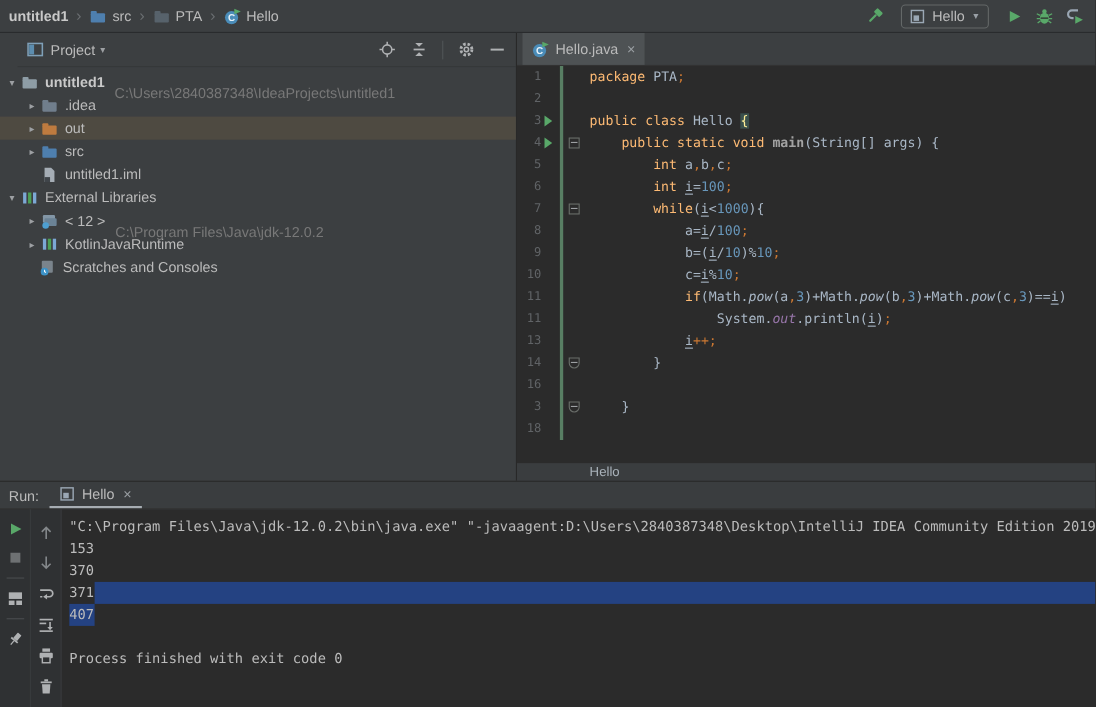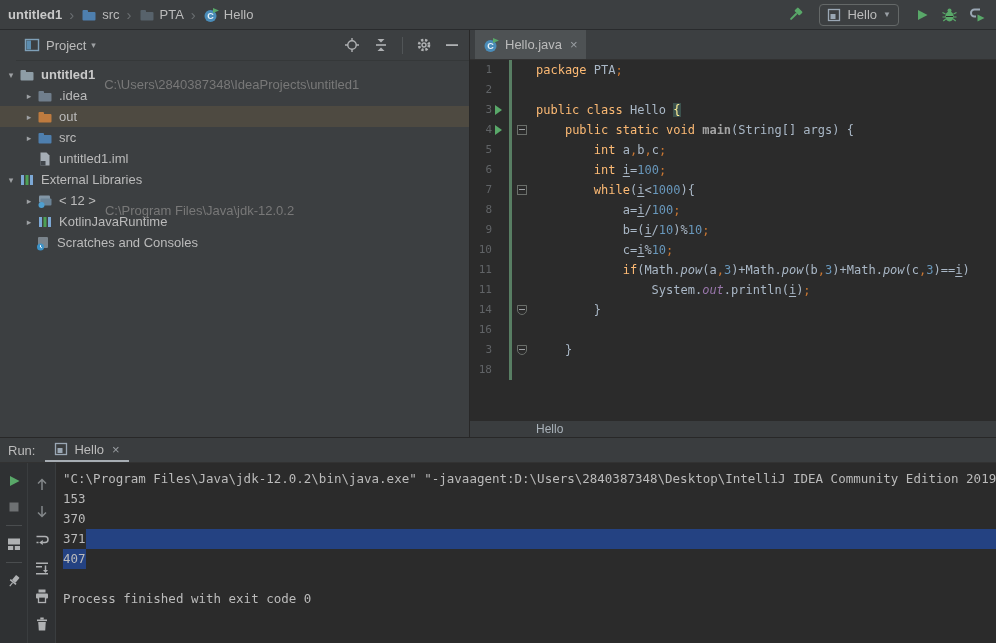--- a/index.html
+++ b/index.html
@@ -294,20 +294,21 @@
         <div class="code-row"><span class="ln-num">3</span><span class="ln-run"><span class="run-arrow"></span></span><span class="ln-vcs"><span class="vcs-bar"></span></span><span class="ln-fold"></span><span class="code-text"><span class="kw">public class</span><span class="pl"> Hello </span><span class="bh">{</span></span></div>
         <div class="code-row"><span class="ln-num">4</span><span class="ln-run"><span class="run-arrow"></span></span><span class="ln-vcs"><span class="vcs-bar"></span></span><span class="ln-fold"><span class="fold-box"></span></span><span class="code-text"><span class="pl">    </span><span class="kw">public static void</span><span class="pl"> </span><span class="mth">main</span><span class="pl">(String[] args) {</span></span></div>
         <div class="code-row"><span class="ln-num">5</span><span class="ln-run"></span><span class="ln-vcs"><span class="vcs-bar"></span></span><span class="ln-fold"></span><span class="code-text"><span class="pl">        </span><span class="kw">int</span><span class="pl"> a</span><span class="sc">,</span><span class="pl">b</span><span class="sc">,</span><span class="pl">c</span><span class="sc">;</span></span></div>
         <div class="code-row"><span class="ln-num">6</span><span class="ln-run"></span><span class="ln-vcs"><span class="vcs-bar"></span></span><span class="ln-fold"></span><span class="code-text"><span class="pl">        </span><span class="kw">int</span><span class="pl"> </span><span class="u">i</span><span class="pl">=</span><span class="num">100</span><span class="sc">;</span></span></div>
         <div class="code-row"><span class="ln-num">7</span><span class="ln-run"></span><span class="ln-vcs"><span class="vcs-bar"></span></span><span class="ln-fold"><span class="fold-box"></span></span><span class="code-text"><span class="pl">        </span><span class="kw">while</span><span class="pl">(</span><span class="u">i</span><span class="pl">&lt;</span><span class="num">1000</span><span class="pl">){</span></span></div>
         <div class="code-row"><span class="ln-num">8</span><span class="ln-run"></span><span class="ln-vcs"><span class="vcs-bar"></span></span><span class="ln-fold"></span><span class="code-text"><span class="pl">            a=</span><span class="u">i</span><span class="pl">/</span><span class="num">100</span><span class="sc">;</span></span></div>
         <div class="code-row"><span class="ln-num">9</span><span class="ln-run"></span><span class="ln-vcs"><span class="vcs-bar"></span></span><span class="ln-fold"></span><span class="code-text"><span class="pl">            b=(</span><span class="u">i</span><span class="pl">/</span><span class="num">10</span><span class="pl">)%</span><span class="num">10</span><span class="sc">;</span></span></div>
         <div class="code-row"><span class="ln-num">10</span><span class="ln-run"></span><span class="ln-vcs"><span class="vcs-bar"></span></span><span class="ln-fold"></span><span class="code-text"><span class="pl">            c=</span><span class="u">i</span><span class="pl">%</span><span class="num">10</span><span class="sc">;</span></span></div>
         <div class="code-row"><span class="ln-num">11</span><span class="ln-run"></span><span class="ln-vcs"><span class="vcs-bar"></span></span><span class="ln-fold"></span><span class="code-text"><span class="pl">            </span><span class="kw">if</span><span class="pl">(Math.</span><span class="it">pow</span><span class="pl">(a</span><span class="sc">,</span><span class="num">3</span><span class="pl">)+Math.</span><span class="it">pow</span><span class="pl">(b</span><span class="sc">,</span><span class="num">3</span><span class="pl">)+Math.</span><span class="it">pow</span><span class="pl">(c</span><span class="sc">,</span><span class="num">3</span><span class="pl">)==</span><span class="u">i</span><span class="pl">)</span></span></div>
         <div class="code-row"><span class="ln-num">11</span><span class="ln-run"></span><span class="ln-vcs"><span class="vcs-bar"></span></span><span class="ln-fold"></span><span class="code-text"><span class="pl">                System.</span><span class="fld">out</span><span class="pl">.println(</span><span class="u">i</span><span class="pl">)</span><span class="sc">;</span></span></div>
+        <div class="code-row"><span class="ln-num">13</span><span class="ln-run"></span><span class="ln-vcs"><span class="vcs-bar"></span></span><span class="ln-fold"></span><span class="code-text"><span class="pl">            </span><span class="u">i</span><span class="sc">++;</span></span></div>
         <div class="code-row"><span class="ln-num">14</span><span class="ln-run"></span><span class="ln-vcs"><span class="vcs-bar"></span></span><span class="ln-fold"><span class="fold-box end"></span></span><span class="code-text"><span class="pl">        }</span></span></div>
         <div class="code-row"><span class="ln-num">16</span><span class="ln-run"></span><span class="ln-vcs"><span class="vcs-bar"></span></span><span class="ln-fold"></span><span class="code-text"></span></div>
         <div class="code-row"><span class="ln-num">3</span><span class="ln-run"></span><span class="ln-vcs"><span class="vcs-bar"></span></span><span class="ln-fold"><span class="fold-box end"></span></span><span class="code-text"><span class="pl">    }</span></span></div>
         <div class="code-row"><span class="ln-num">18</span><span class="ln-run"></span><span class="ln-vcs"><span class="vcs-bar"></span></span><span class="ln-fold"></span><span class="code-text"></span></div>
       </div>
     <div class="editor-crumbbar">
       <span>Hello</span>
     </div>
   </div>
 </div>

